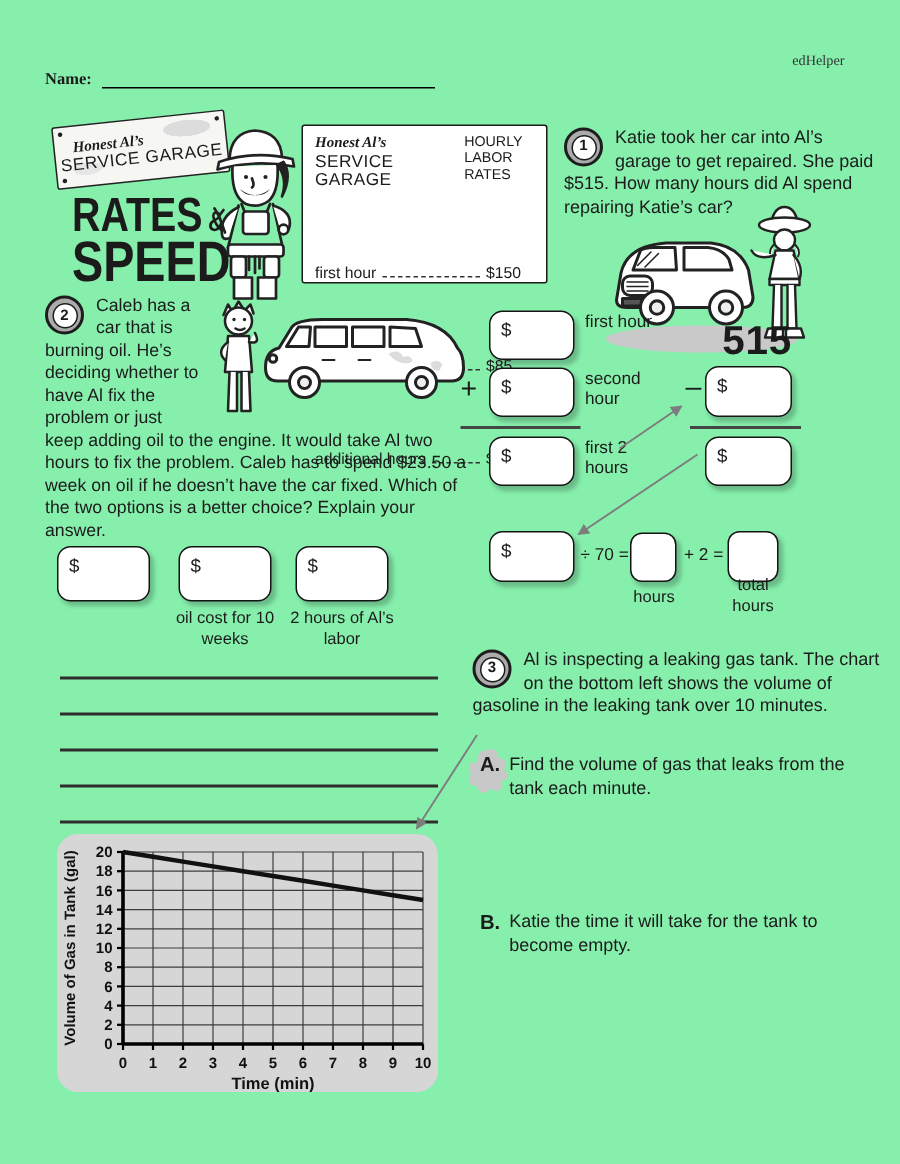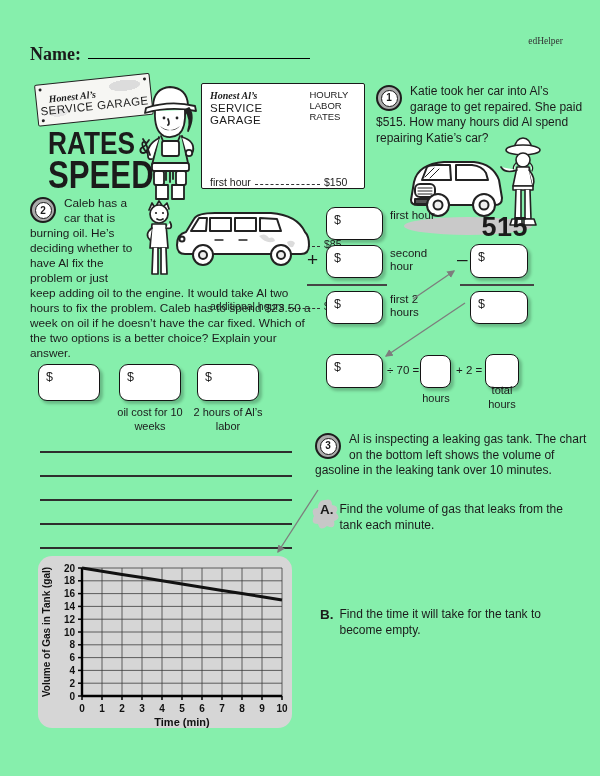--- a/index.html
+++ b/index.html
@@ -1,21 +1,21 @@
 <!DOCTYPE html>
 <html><head>
 <meta charset="utf-8">
 <style>
   html,body{margin:0;padding:0;background:#888;}
   #page{position:relative;width:600px;height:776px;background:#86efac;margin:0 auto;overflow:hidden;
         font-family:"Liberation Sans",sans-serif;color:#1b1b1b;}
   .abs{position:absolute;}
   
   .brand{font-family:"Liberation Serif",serif;font-size:9.5px;color:#333;}
-  .namerow{font-family:"Liberation Serif",serif;font-weight:bold;font-size:18px;display:flex;align-items:flex-start;}
+  .namerow{font-family:"Liberation Serif",serif;font-weight:bold;font-size:11px;display:flex;align-items:flex-end;}
   .nameline{display:inline-block;width:222px;border-bottom:1.6px solid #000;margin-left:7px;height:14px;}
   
   .sign{width:114px;height:40px;border:1.8px solid #222;background:#f6f6f3;border-radius:2px;
         transform:rotate(-6deg);transform-origin:left top;display:flex;flex-direction:column;
         align-items:center;justify-content:center;
         background-image:radial-gradient(ellipse 26px 9px at 78% 22%,#dcdcdc 0 60%,transparent 61%),
                          radial-gradient(ellipse 16px 7px at 18% 72%,#e6e6e6 0 60%,transparent 61%);}
   .sign .screw{position:absolute;width:3px;height:3px;border-radius:50%;background:#222;}
   .script{font-family:"Liberation Serif",serif;font-style:italic;font-weight:bold;}
   .sign .l1{font-size:10px;align-self:flex-start;margin-left:12px;}
@@ -293,21 +293,21 @@
     <path d="M15,2 Q22,0 22,7 Q30,8 26,15 Q32,20 24,23 Q26,32 17,28 Q10,34 8,26 Q0,26 4,18 Q0,10 8,10 Q8,2 15,2 Z" fill="#c7c7c7"></path>
   </svg>
 
   <div class="partrow" style="left:320px;top:502px;">
     <span class="pl">A.</span>
     <span class="pt">Find the volume of gas that leaks from the tank each minute.</span>
   </div>
 
   <div class="partrow" style="left:320px;top:607px;">
     <span class="pl">B.</span>
-    <span class="pt">Find the time it will take for the tank to become empty.</span>
+    <span class="pt">Katie the time it will take for the tank to become empty.</span>
   </div>
 
   <svg class="abs" style="left:268px;top:482px;" width="56" height="78">
     <defs>
         <marker id="ah3" markerWidth="7" markerHeight="7" refX="5" refY="3" orient="auto">
       <path d="M0,0 L6,3 L0,6 Z" fill="#7d7d7d"></path>
         </marker>
       </defs>
     <line x1="50" y1="8" x2="10" y2="70" stroke="#7d7d7d" stroke-width="1.3" marker-end="url(#ah3)"></line>
   </svg>

